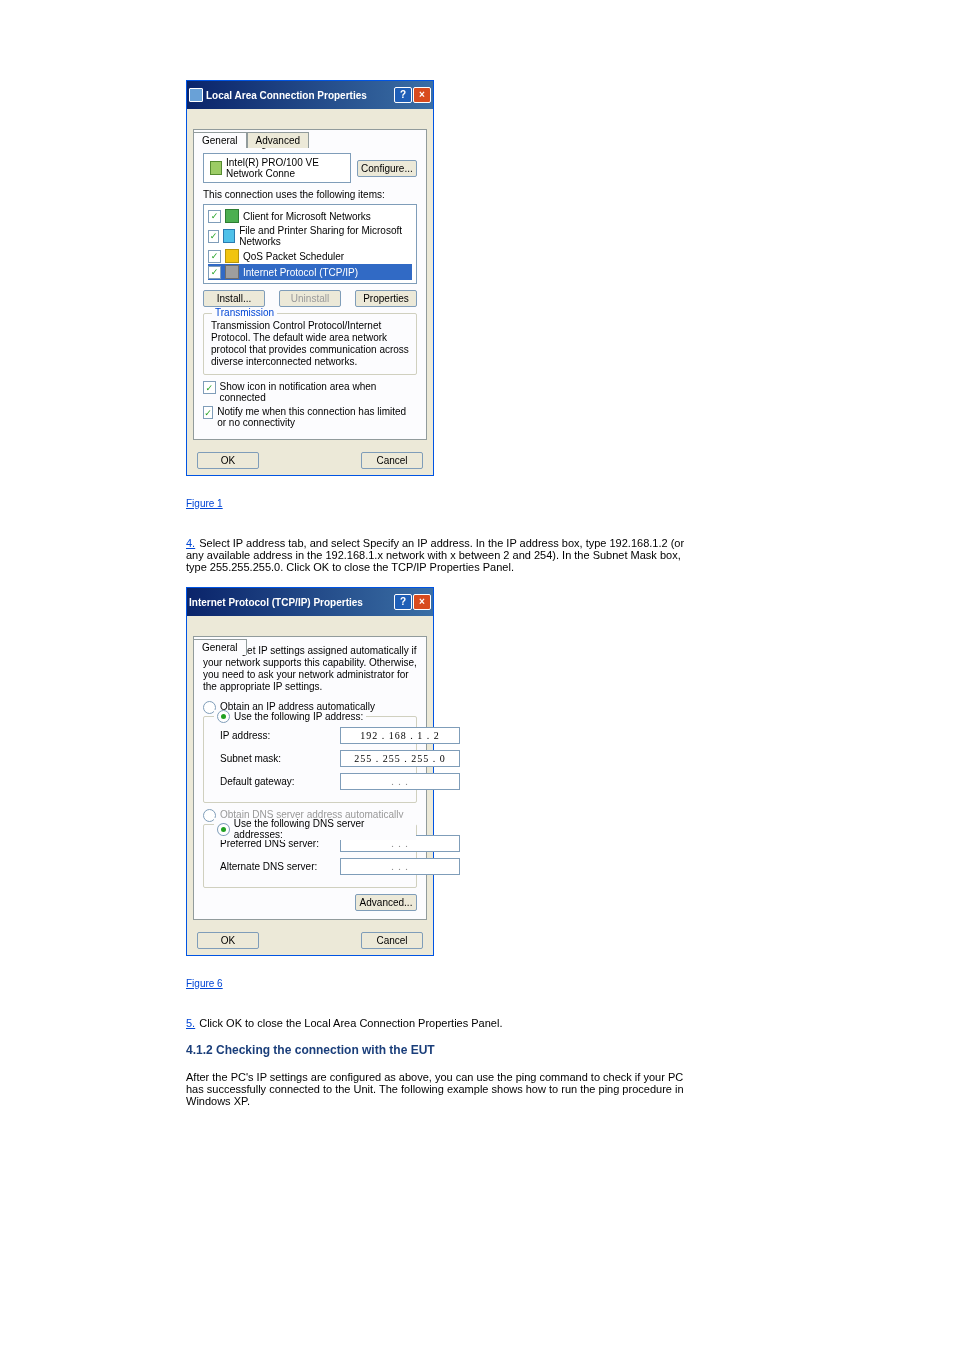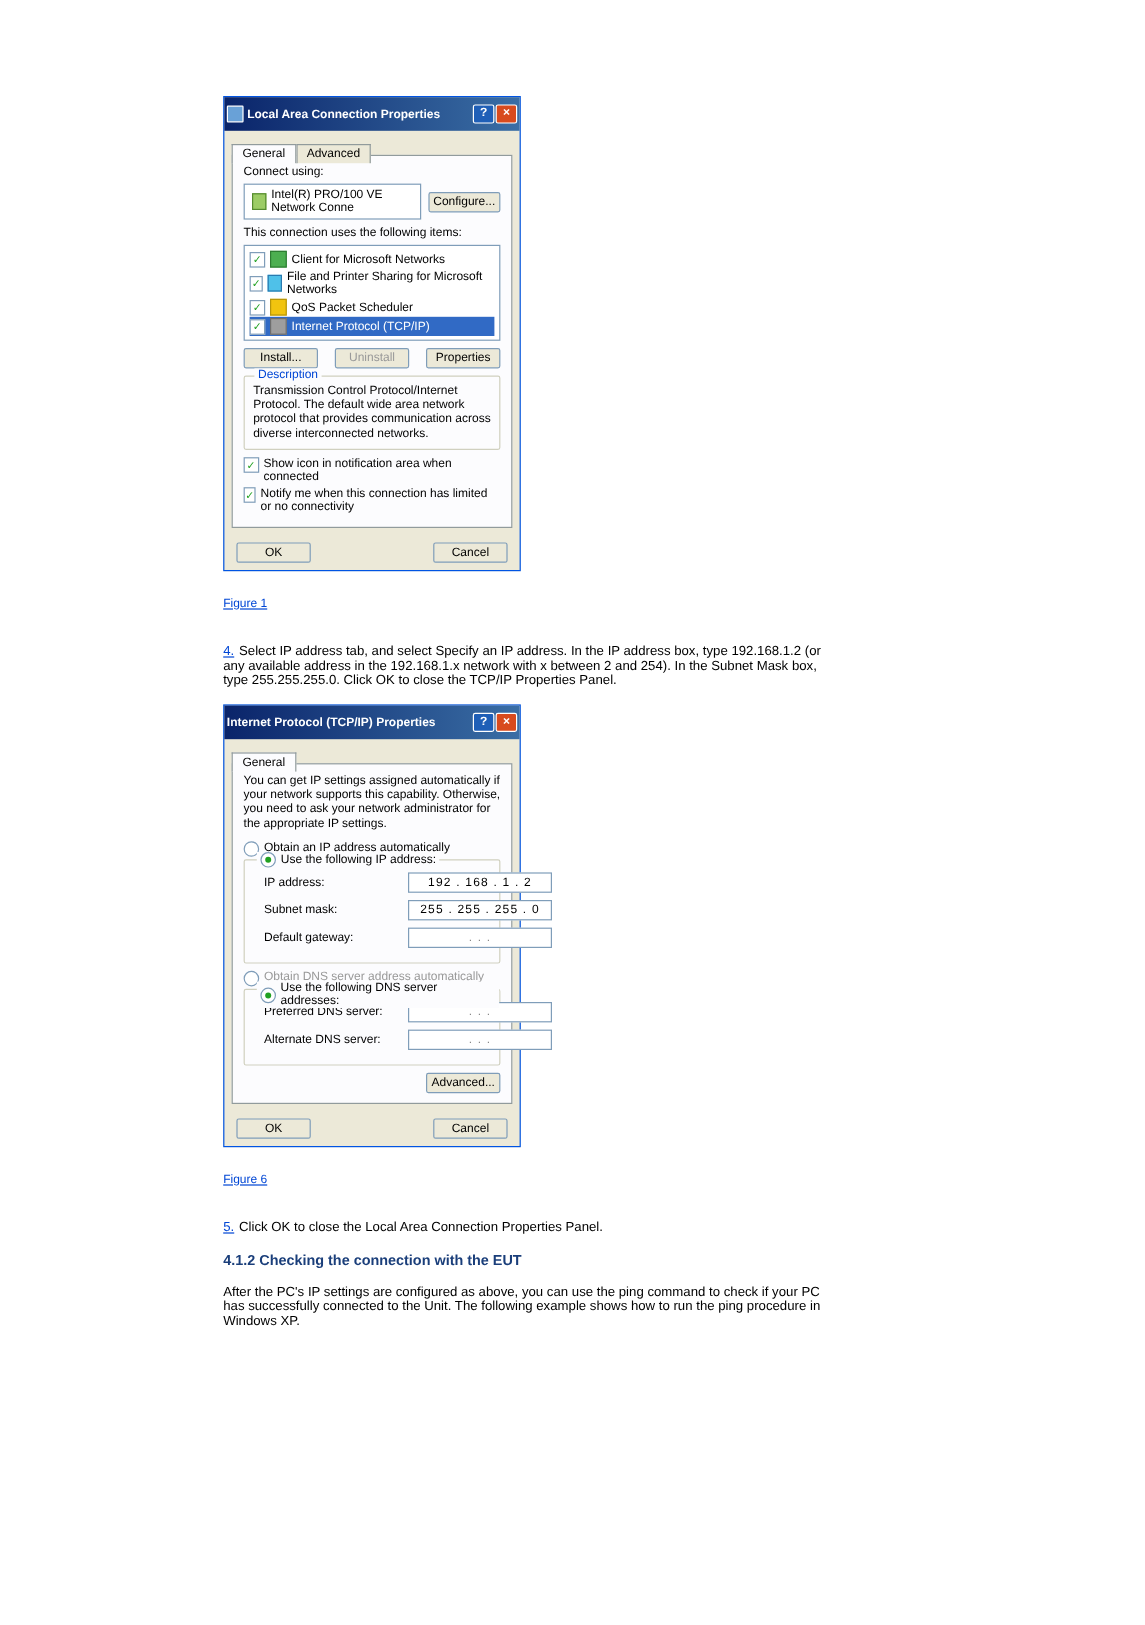--- a/index.html
+++ b/index.html
@@ -7,21 +7,21 @@
   .dialog{width:246px;margin-left:186px;border:1px solid #0054e3;background:#ece9d8;position:relative;margin-bottom:22px}
   .titlebar{height:28px;background:linear-gradient(to right,#0a246a,#3a6ea5);display:flex;align-items:center;justify-content:space-between;padding:0 2px}
   .titlebar .left{display:flex;align-items:center;gap:3px}
   .titlebar .title{color:#fff;font-weight:bold;font-size:10px}
   .titlebar .icon{width:12px;height:12px;background:#69a1d7;border:1px solid #fff;border-radius:1px}
   .titlebar .btns{display:flex;gap:1px}
   .titlebar .tbtn{width:16px;height:14px;border:1px solid #fff;border-radius:2px;text-align:center;line-height:13px;font-weight:bold;font-size:10px}
   .tbtn.help{background:#1f5fb7;color:#fff}
   .tbtn.close{background:#d84b1e;color:#fff}
   .tabs{display:flex;padding:4px 6px 0 6px;gap:0}
-  .tab{padding:2px 8px;font-size:10px;border:1px solid #919b9c;border-bottom:none;background:#ece9d8;position:relative;top:7px}
+  .tab{padding:2px 8px;font-size:10px;border:1px solid #919b9c;border-bottom:none;background:#ece9d8;position:relative;top:19px}
   .tab.sel{background:#fcfcfe;z-index:2}
   .tabpanel{margin:0 6px 6px 6px;border:1px solid #919b9c;padding:8px 9px;background:#fcfcfe}
   .lbl{font-size:10px;margin-bottom:4px}
   .inset{border:1px solid #7f9db9;background:#fff;padding:3px 6px;font-size:10px;display:flex;align-items:center;gap:4px}
   .nic{width:138px}
   .row{display:flex;gap:6px;align-items:center;margin-bottom:6px}
   .btn{border:1px solid #7f9db9;background:#ece9d8;padding:2px 0;font-size:10px;text-align:center;border-radius:2px}
   .btn.wide{width:60px}
   .list{border:1px solid #7f9db9;background:#fff;padding:3px 4px;font-size:10px;margin-bottom:6px}
   .li{display:flex;align-items:center;gap:4px;padding:1px 0}
@@ -36,21 +36,21 @@
   .group{border:1px solid #d0d0bf;border-radius:2px;margin:0 0 6px 0;padding:6px 7px;position:relative}
   .group .gtitle{position:absolute;top:-7px;left:8px;background:#fcfcfe;padding:0 3px;font-size:10px;color:#0046d5}
   .desc{font-size:10px;line-height:12px}
   .chkline{display:flex;align-items:flex-start;gap:4px;font-size:10px;margin-bottom:3px}
   .dlgbtns{display:flex;justify-content:space-between;gap:7px;padding:6px 10px}
   .nicico{width:14px;height:12px;background:#9ccc65;border:1px solid #558b2f;display:inline-block}
   .caption{margin-left:186px;font-size:10px;color:#0046d5;text-decoration:underline;margin-bottom:28px}
   .para{margin-left:186px;font-size:11px;margin-bottom:14px;width:500px}
   .num{color:#0046d5;text-decoration:underline;margin-right:4px}
   .ipgrid{display:grid;grid-template-columns:120px 1fr;row-gap:6px;align-items:center;font-size:10px;margin:4px 0 4px 14px}
-  .ipbox{border:1px solid #7f9db9;background:#fff;height:15px;display:flex;align-items:center;padding:0 4px;font-family:Liberation Sans, sans-serif;letter-spacing:1px;width:110px;justify-content:center}
+  .ipbox{border:1px solid #7f9db9;background:#fff;height:15px;display:flex;align-items:center;padding:0 4px;font-family:Liberation Serif, serif;letter-spacing:1px;width:110px;justify-content:center}
   .ipbox.blank{color:#888}
   .radio{width:11px;height:11px;border:1px solid #7f9db9;border-radius:50%;display:inline-flex;align-items:center;justify-content:center;margin-right:4px;background:#fff}
   .radio.on::after{content:"";width:5px;height:5px;border-radius:50%;background:#21a121}
   .radioline{font-size:10px;display:flex;align-items:flex-start;margin:2px 0}
   .radioline.dis{color:#999}
   .group2{border:1px solid #d0d0bf;border-radius:2px;padding:6px 2px 8px 2px;margin-bottom:6px;position:relative}
   .group2 .rtitle{position:absolute;top:-7px;left:10px;background:#fcfcfe;padding:0 3px;font-size:10px;display:flex;align-items:center}
   .advrow{display:flex;justify-content:flex-end;margin-top:4px}
 </style>
 </head>
@@ -104,21 +104,21 @@
             <span class="sico n"></span>
             <span>Internet Protocol (TCP/IP)</span>
           </div>
       </div>
       <div class="btnrow">
         <div class="btn wide">Install...</div>
         <div class="btn wide" style="color:#999">Uninstall</div>
         <div class="btn wide">Properties</div>
       </div>
       <div class="group">
-        <span class="gtitle">Description</span>
+        <span class="gtitle">Transmission</span>
         <div class="desc">Transmission Control Protocol/Internet Protocol. The default wide area network protocol that provides communication across diverse interconnected networks.</div>
       </div>
       <div class="chkline">
           <span class="chk">✓</span>
           <span>Show icon in notification area when connected</span>
         </div>
       <div class="chkline">
           <span class="chk">✓</span>
           <span>Notify me when this connection has limited or no connectivity</span>
         </div>

